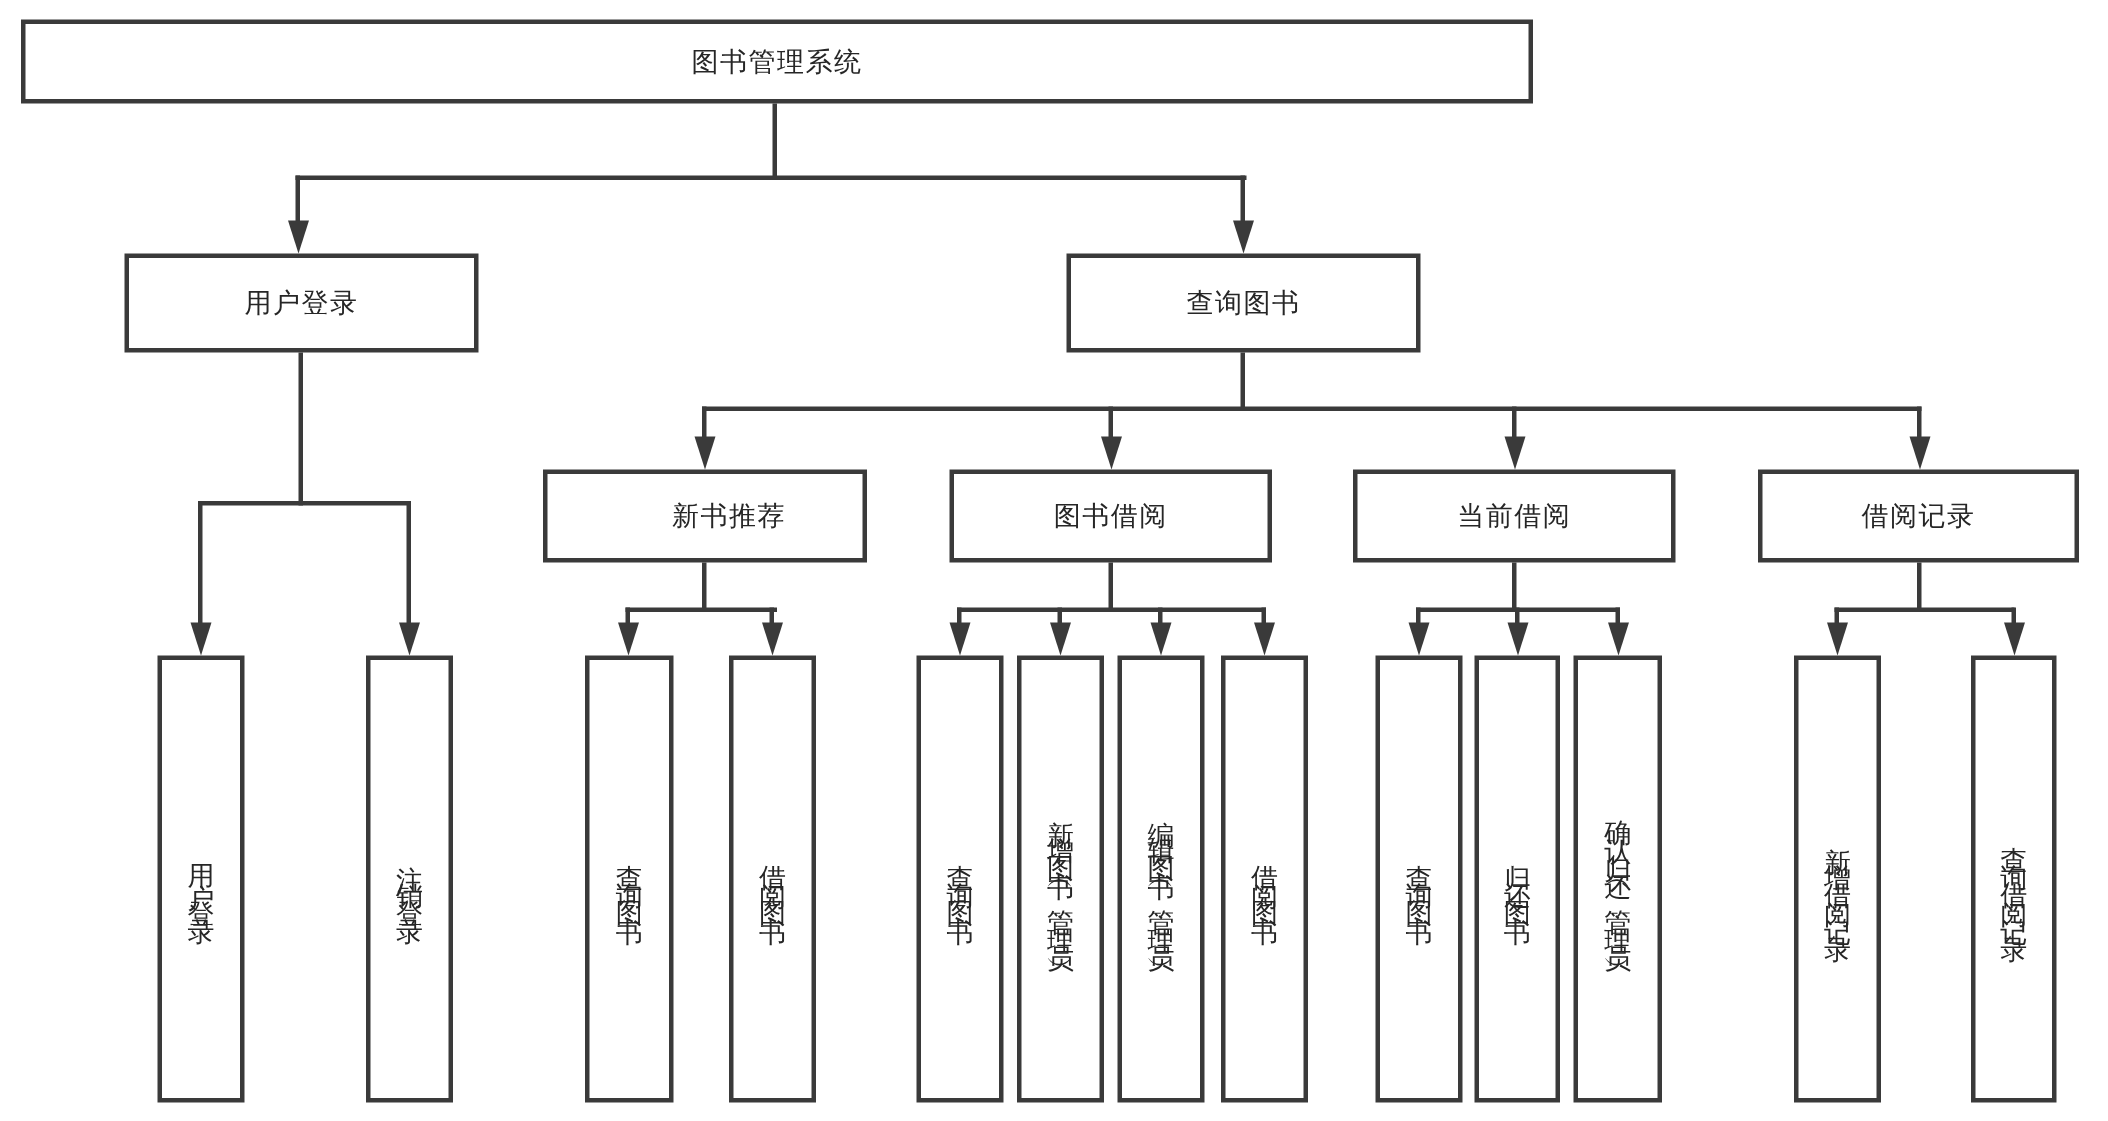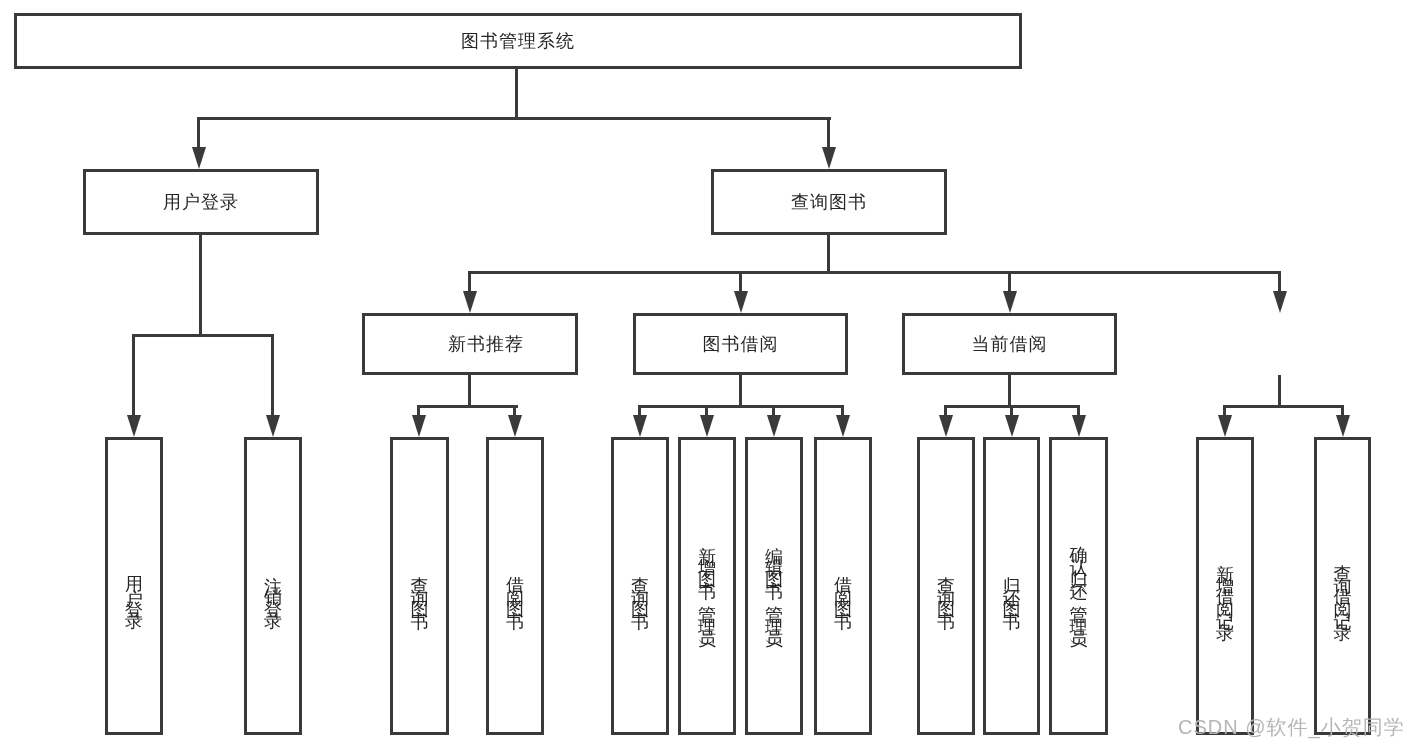--- a/index.html
+++ b/index.html
@@ -71,20 +71,21 @@
   <div class="box" style="left:83px; top:169px; width:236px; height:66px;">用户登录</div>
 
   <div class="box" style="left:711px; top:169px; width:236px; height:66px;">查询图书</div>
 
   <div class="box" style="left:362px; top:313px; width:216px; height:62px;padding-left:32px;">新书推荐</div>
 
   <div class="box" style="left:902px; top:313px; width:215px; height:62px;">当前借阅</div>
 
   <div class="box" style="left:633px; top:313px; width:215px; height:62px;">图书借阅</div>
 
+  <div class="box" style="left:1172px; top:313px; width:214px; height:62px;">借阅记录</div>
 
   <div class="box vbox" style="left:105px; top:437px; width:58px; height:298px;">用户登录</div>
 
   <div class="box vbox" style="left:244px; top:437px; width:58px; height:298px;">注销登录</div>
 
   <div class="box vbox" style="left:390px; top:437px; width:59px; height:298px;">查询图书</div>
 
   <div class="box vbox" style="left:486px; top:437px; width:58px; height:298px;">借阅图书</div>
 
   <div class="box vbox" style="left:611px; top:437px; width:58px; height:298px;">查询图书</div>
@@ -157,15 +158,14 @@
   <div class="vline" style="left:1077px; top:405px; height:12px;"></div>
   <div class="arrowhead" style="left:1072px; top:415px;"></div>
 
   <div class="vline" style="left:1278px; top:375px; height:33px;"></div>
   <div class="hline" style="left:1223px; top:405px; width:120px;"></div>
   <div class="vline" style="left:1223px; top:405px; height:12px;"></div>
   <div class="arrowhead" style="left:1218px; top:415px;"></div>
   <div class="vline" style="left:1341px; top:405px; height:12px;"></div>
   <div class="arrowhead" style="left:1336px; top:415px;"></div>
 
-  <div class="watermark">CSDN @软件_小贺同学</div>
 
 </div>
 
 </body></html>

